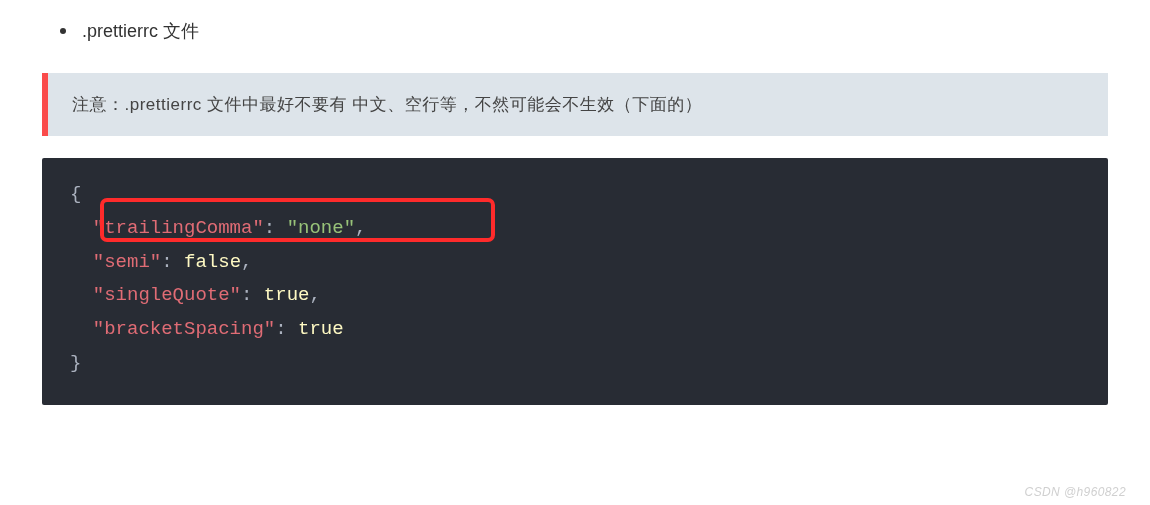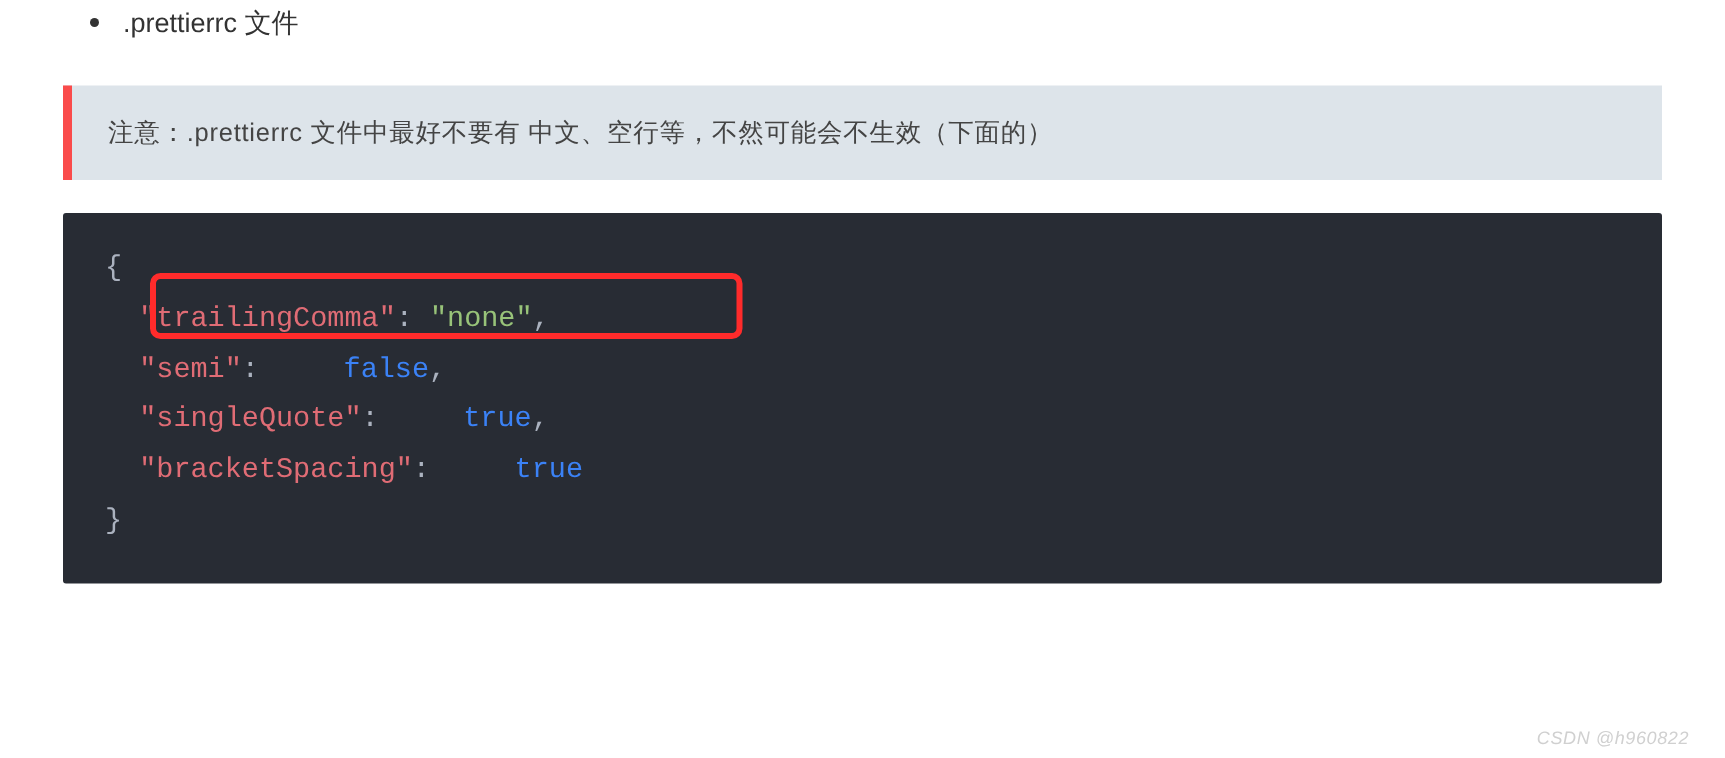--- a/index.html
+++ b/index.html
@@ -5,21 +5,21 @@
     * { box-sizing: border-box; margin: 0; padding: 0; }
     body {
       font-family: -apple-system, BlinkMacSystemFont, "Segoe UI", "PingFang SC", "Microsoft YaHei", sans-serif;
       background: #ffffff;
       width: 1150px;
       height: 505px;
       position: relative;
       padding: 0;
     }
     .content {
-      padding: 2px 42px 0 42px;
+      padding: 18px 42px 0 42px;
     }
     ul.bullet-list {
       list-style: none;
       padding-left: 40px;
       margin-bottom: 28px;
     }
     ul.bullet-list li {
       position: relative;
       font-size: 18px;
       color: #333;
@@ -52,21 +52,21 @@
       font-family: "SFMono-Regular", Consolas, "Liberation Mono", Menlo, monospace;
       font-size: 19px;
       line-height: 1.78;
       position: relative;
       border-radius: 2px;
     }
     .code-line { white-space: pre; color: #abb2bf; }
     .tok-punct { color: #abb2bf; }
     .tok-key   { color: #e06c75; }
     .tok-str   { color: #98c379; }
-    .tok-bool  { color: #3b82f6; margin-left: 45px; }
+    .tok-bool  { color: #fef9c3; }
     .highlight-box {
       position: absolute;
       border: 4px solid #ff2b2b;
       border-radius: 7px;
       pointer-events: none;
     }
     .watermark {
       position: absolute;
       right: 24px;
       bottom: 6px;

